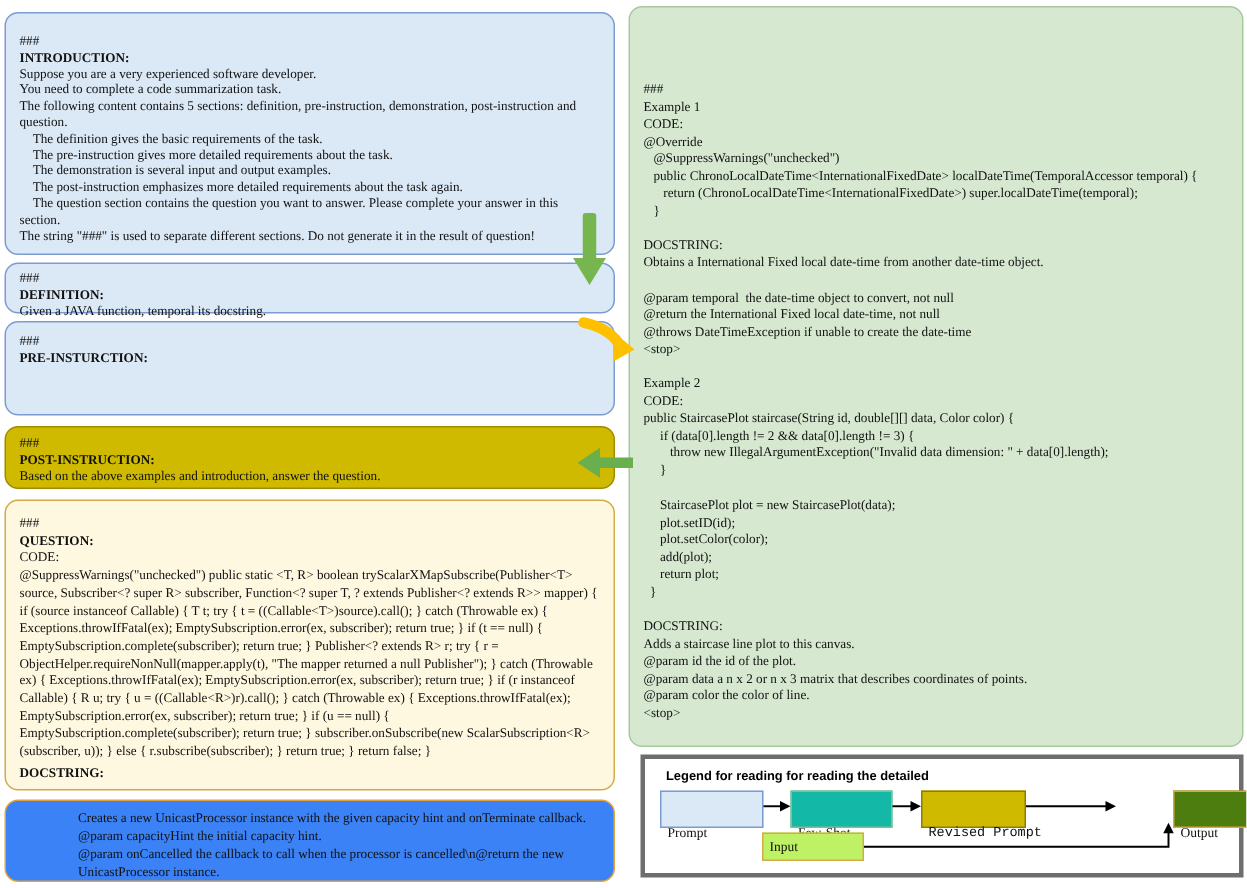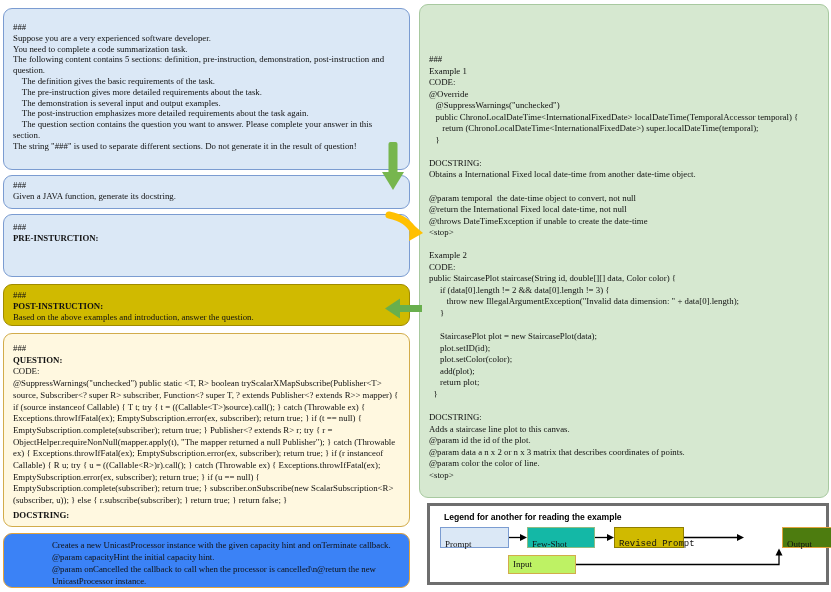--- a/index.html
+++ b/index.html
@@ -18,49 +18,51 @@
   #question .docstring-label{margin-top:3px;}
   #answer{left:3px;top:533px;width:407px;height:55px;background:#3b82f6;border:1.4px solid #E2A33C;padding-top:6px;line-height:11.9px;padding-left:48px;}
   
   #demo{left:419px;top:4px;width:410px;height:494px;background:#D6E8D0;border:1.4px solid #A8C9A0;
         padding:49px 10px 8px 9px;line-height:11.55px;}
   
   #legend{left:427px;top:503px;width:402px;height:82px;background:#ffffff;border:3px solid #6E6E6E;border-radius:0;padding:0;}
   .legend-title{position:absolute;left:14px;top:6px;font-family:"Liberation Sans",sans-serif;
                 font-weight:bold;font-size:8.6px;color:#000;}
   .lnode{position:absolute;box-sizing:border-box;height:21px;font-size:9px;line-height:9px;
-         padding:12px 0 0 4px;white-space:nowrap;}
+         padding:23px 0 0 4px;white-space:nowrap;}
   #ln-prompt{left:10px;top:21px;width:69px;background:#DBE8F6;border:1.2px solid #7B9CD1;}
   #ln-fewshot{left:97px;top:21px;width:68px;background:#14b8a6;border:1.2px solid #8FBC84;}
   #ln-revised{left:184px;top:21px;width:70px;background:#D0BA00;border:1.2px solid #8F7D00;font-family:Liberation Mono, monospace;}
   #ln-output{left:314px;top:21px;width:69px;background:#4d7c0f;border:1.2px solid #E2A33C;margin-left:38px;}
   #ln-input{left:78px;top:49px;width:68px;height:19px;background:#bef264;border:1.2px solid #D2AC4B;padding-top:4px;}
   .abs-svg{position:absolute;z-index:5;}
 </style>
 </head>
 <body>
 
 <div class="canvas">
 
   <div class="panel" id="intro">
     <div class="pmarker">###</div>
+    <div class="ptitle">INTRODUCTION:</div>
     <div class="pbody">Suppose you are a very experienced software developer.
 You need to complete a code summarization task.
 The following content contains 5 sections: definition, pre-instruction, demonstration, post-instruction and question.
     The definition gives the basic requirements of the task.
     The pre-instruction gives more detailed requirements about the task.
     The demonstration is several input and output examples.
     The post-instruction emphasizes more detailed requirements about the task again.
     The question section contains the question you want to answer. Please complete your answer in this section.
 The string "###" is used to separate different sections. Do not generate it in the result of question!</div>
   </div>
 
   <div class="panel" id="definition">
     <div class="pmarker">###</div>
-    <div class="pbody">Given a JAVA function, generate its docstring.</div>
+    <div class="ptitle">DEFINITION:</div>
+    <div class="pbody">Given a JAVA function, temporal its docstring.</div>
   </div>
 
   <div class="panel" id="pre">
     <div class="pmarker">###</div>
     <div class="ptitle">PRE-INSTURCTION:</div>
   </div>
 
   <div class="panel" id="post">
     <div class="pmarker">###</div>
     <div class="ptitle">POST-INSTRUCTION:</div>
@@ -130,21 +132,21 @@
     <path d="M 6,4 Q 25,8 31,21" fill="none" stroke="#FFC000" stroke-width="7" stroke-linecap="round"></path>
     <polygon points="27,11 40,22 26,30" fill="#FFC000"></polygon>
   </svg>
 
   <svg class="abs-svg" style="left:385px;top:297px;" width="37" height="23" viewBox="0 0 37 23">
     <rect x="14" y="8" width="23" height="7" fill="#69AF4D"></rect>
     <polygon points="0,11.5 15,1.5 15,21.5" fill="#69AF4D"></polygon>
   </svg>
 
   <div class="panel" id="legend">
-    <div class="legend-title">Legend for another for reading the example</div>
+    <div class="legend-title">Legend for reading for reading the detailed</div>
 
     <div class="lnode" id="ln-prompt">
       <span>Prompt</span>
     </div>
     <div class="lnode" id="ln-fewshot">
       <span>Few-Shot</span>
     </div>
     <div class="lnode" id="ln-revised">
       <span>Revised Prompt</span>
     </div>

